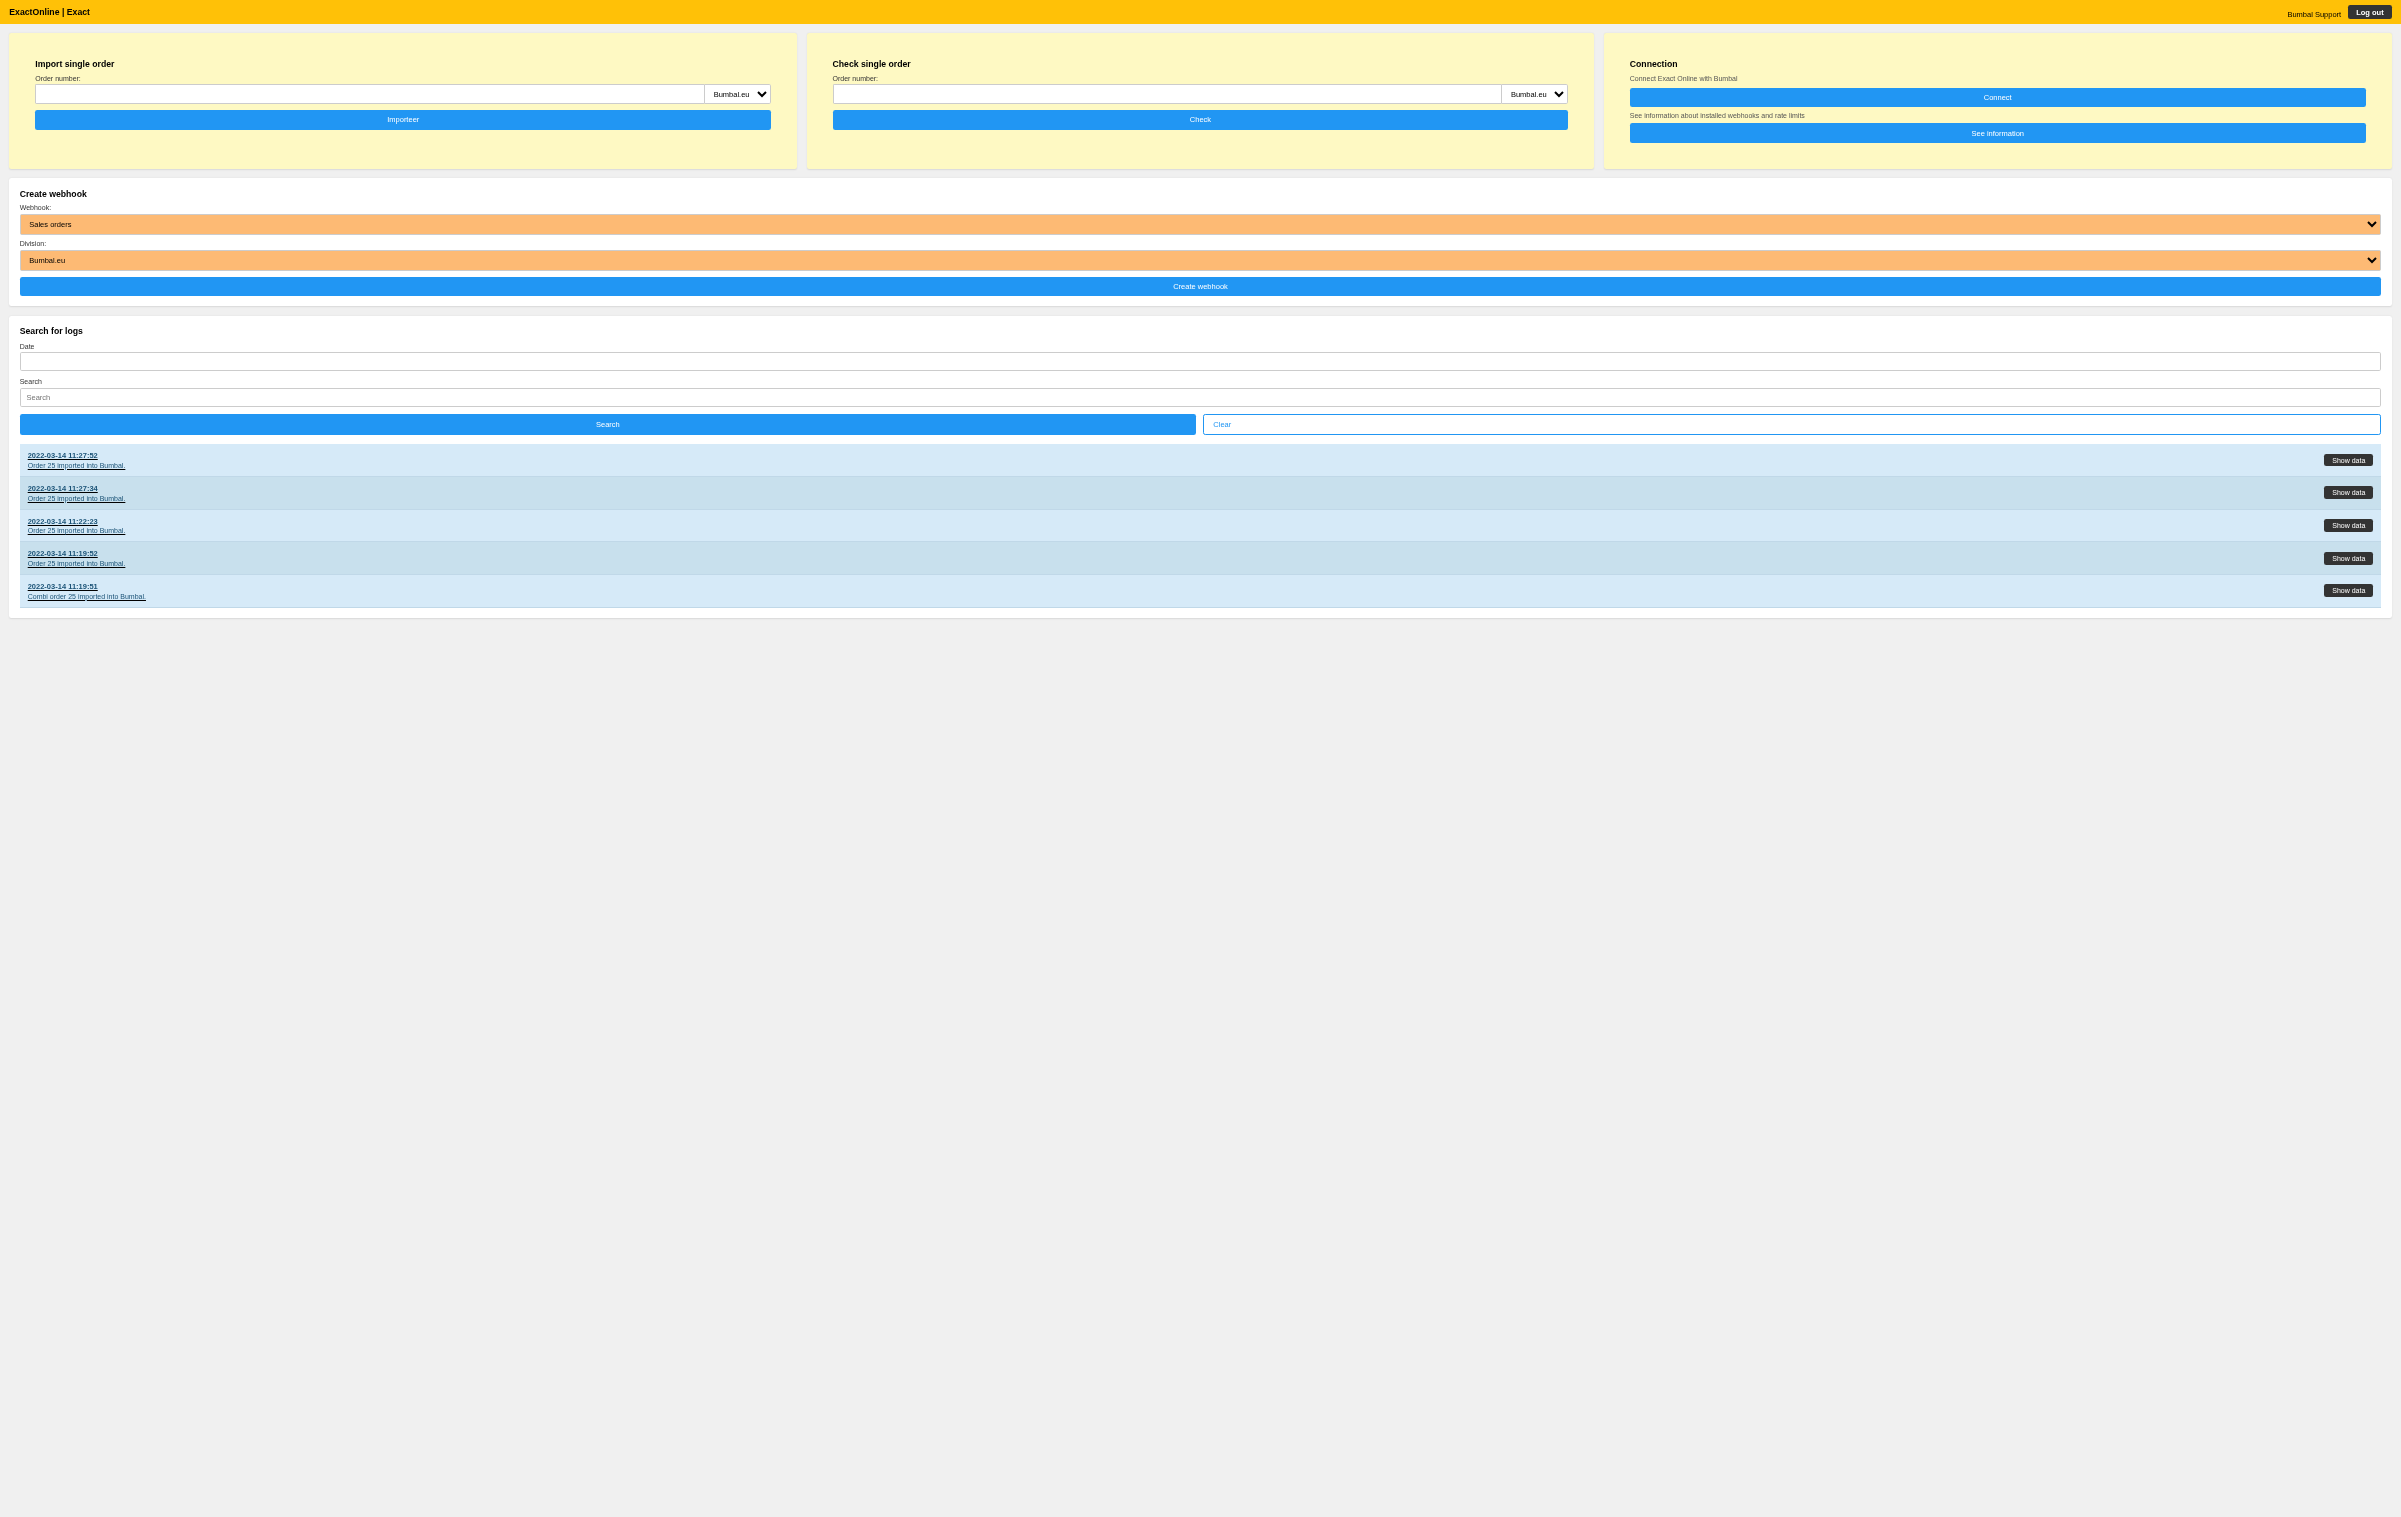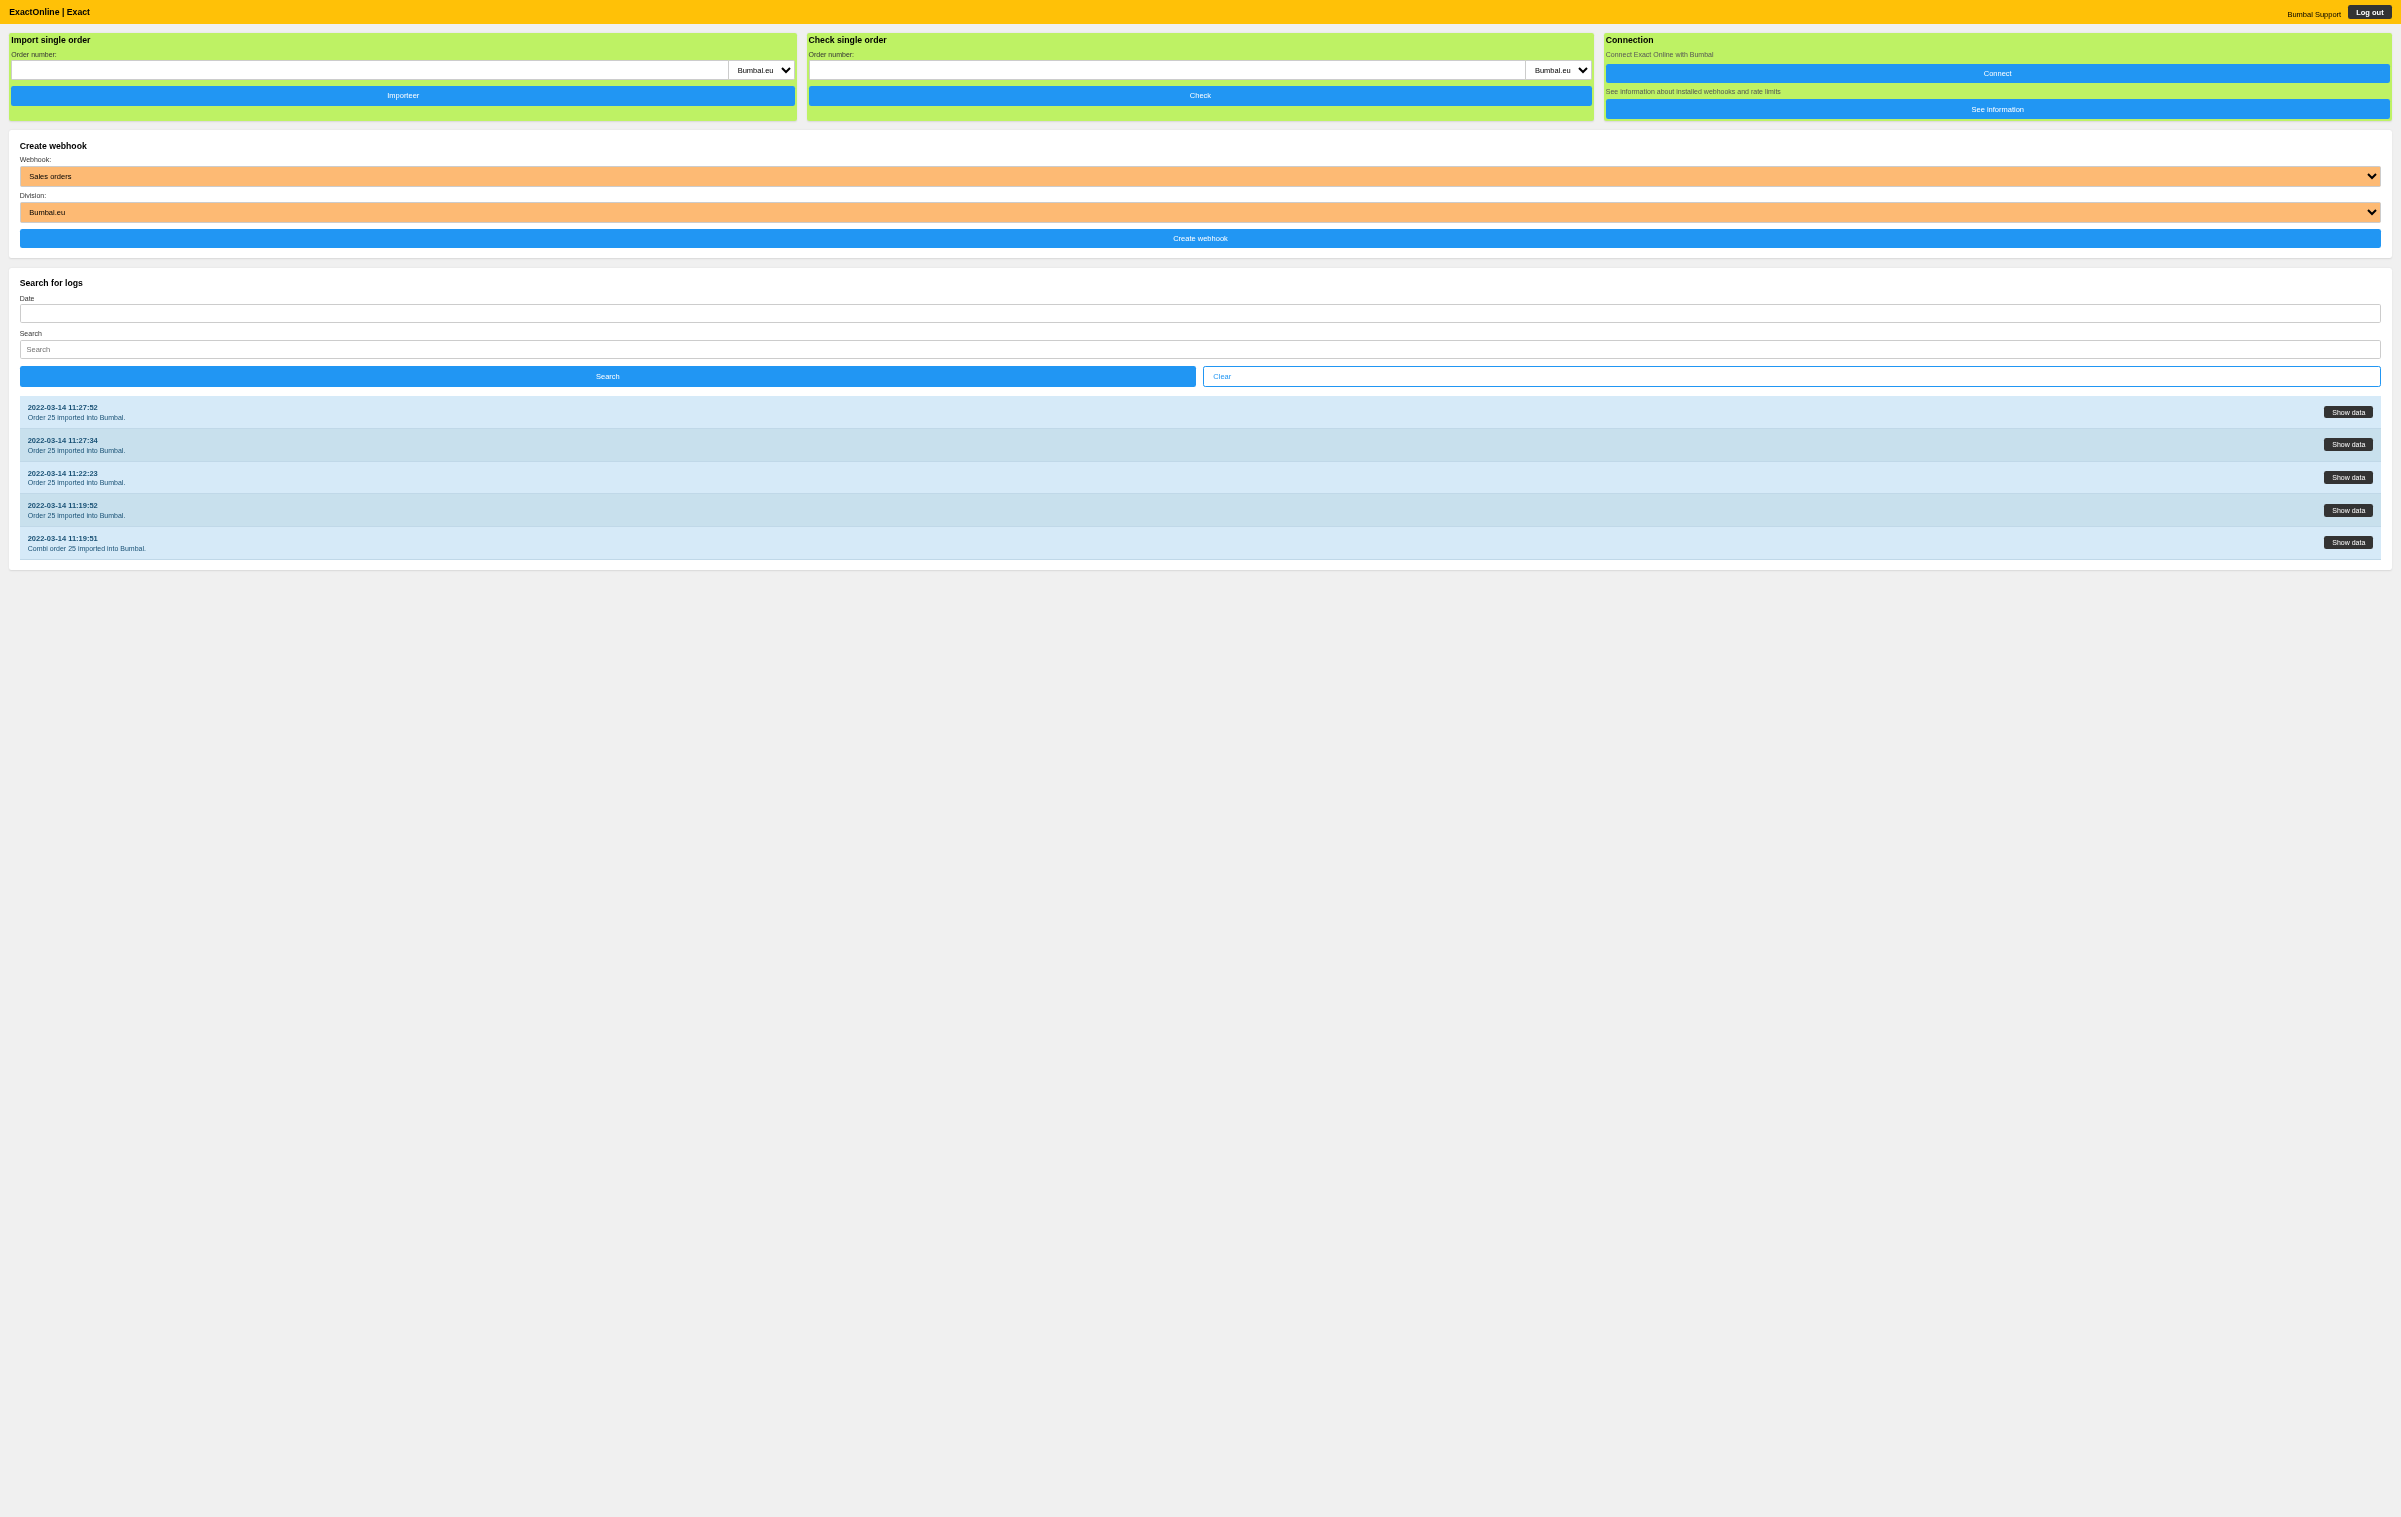--- a/index.html
+++ b/index.html
@@ -47,23 +47,23 @@
       gap: 9.3px;
     }
 
     
     .cards-row {
       display: flex;
       gap: 9.3px;
     }
 
     .card {
-      background: #bef264;
-      border-radius: 2.3px;
-      padding: 2px;
+      background: #fef9c3;
+      border-radius: 2.3px;
+      padding: 26px;
       flex: 1;
       box-shadow: 0 0.6px 1.7px rgba(0,0,0,0.1);
     }
 
     .card-title {
       font-size: 8.7px;
       font-weight: bold;
       margin-bottom: 5.8px;
       color: #000;
     }
@@ -229,20 +229,21 @@
     }
 
     .log-entry:nth-child(even) {
       background: #c8e0ed;
     }
 
     .log-info {
       display: flex;
       flex-direction: column;
       gap: 1.7px;
+      text-decoration: underline;
     }
 
     .log-timestamp {
       font-weight: bold;
       font-size: 7.5px;
       color: #1a5276;
     }
 
     .log-message {
       font-size: 7px;

